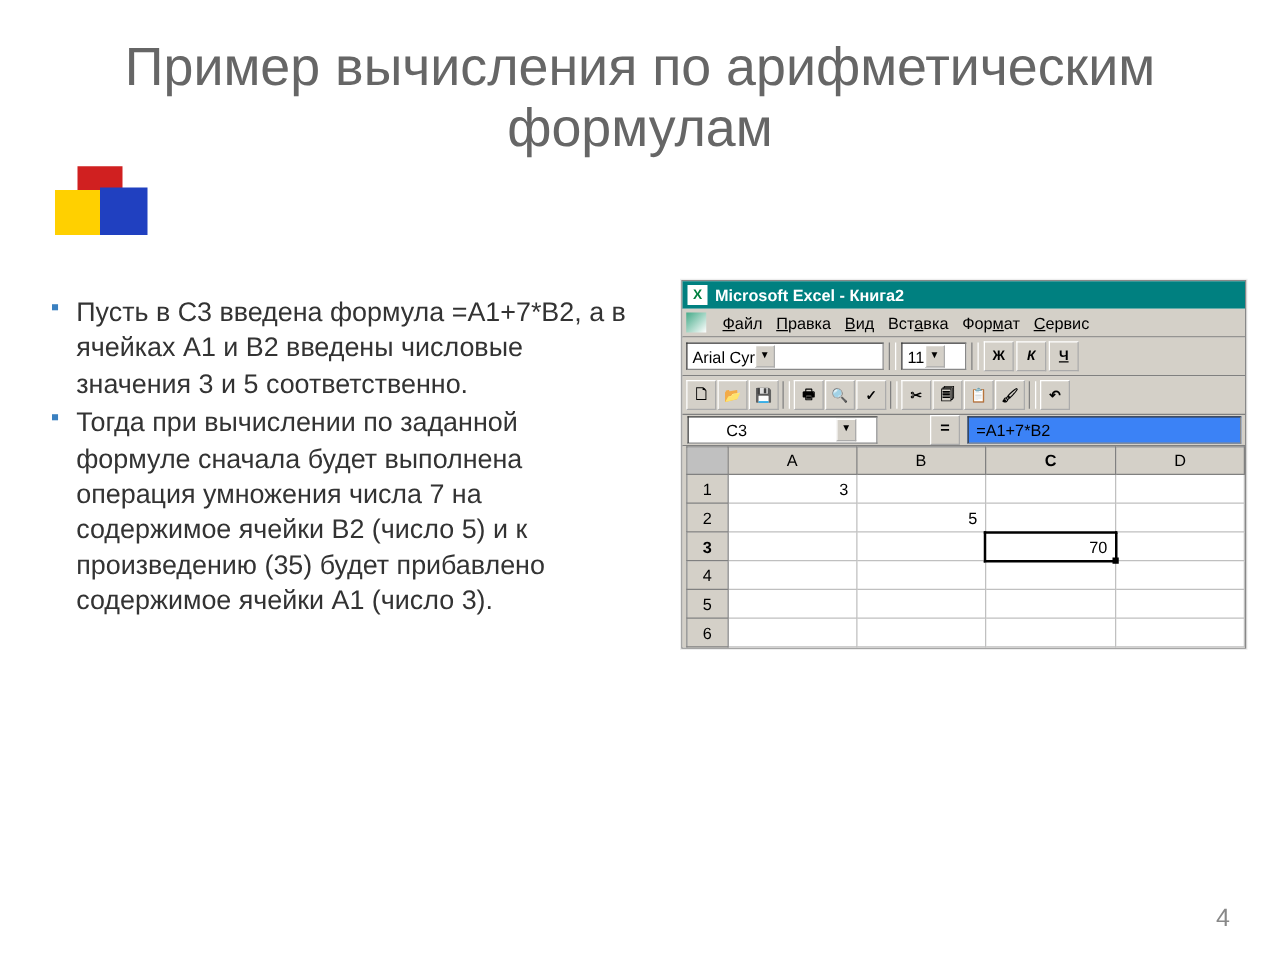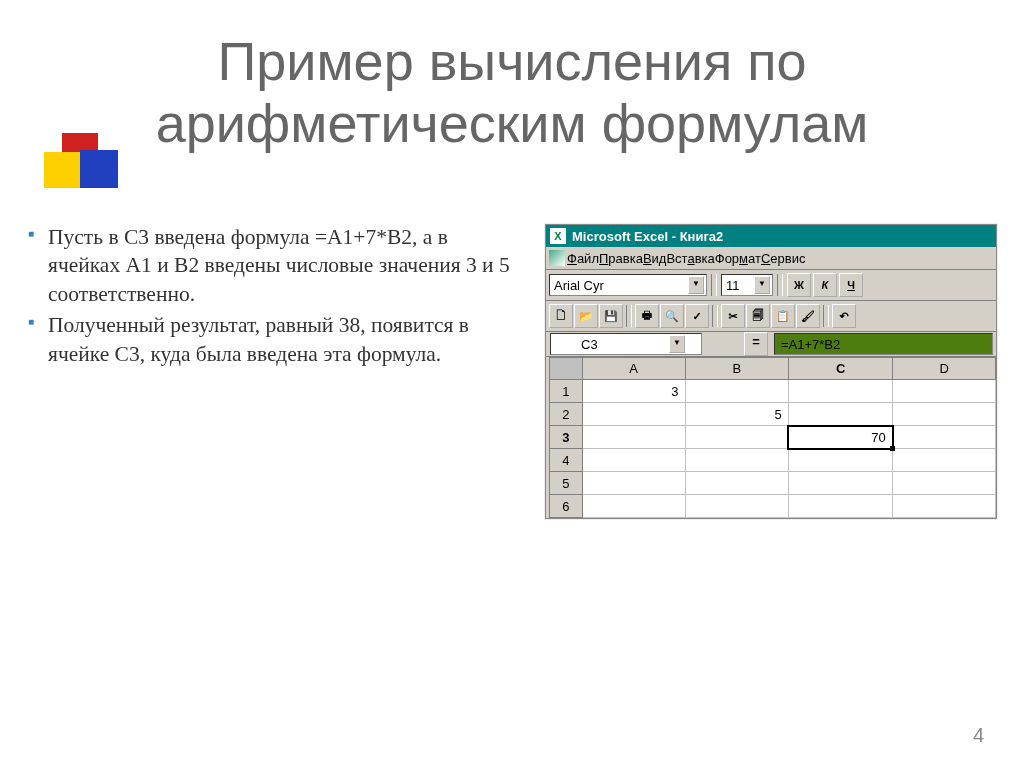--- a/index.html
+++ b/index.html
@@ -41,35 +41,34 @@
     background: #ffd000;
     left: 14px;
     top: 52px;
   }
   .title {
     position: absolute;
     left: 50px;
     top: 30px;
     width: 924px;
     text-align: center;
-    font-size: 54px;
+    font-size: 43px;
     color: #666;
     line-height: 1.15;
   }
   .content {
     position: absolute;
     left: 19px;
     top: 220px;
     width: 505px;
   }
   ul.bullets {
     list-style: none;
     padding: 0;
-    margin: 3px;
-    font-family: Liberation Serif, serif;
+    margin: 16px;
   }
   ul.bullets li {
     position: relative;
     padding-left: 26px;
     font-size: 21.5px;
     color: #333;
     line-height: 1.32;
     margin-bottom: 3px;
   }
   ul.bullets li::before {
@@ -111,20 +110,21 @@
     align-items: center;
     justify-content: center;
     font-weight: bold;
   }
   .menubar {
     height: 22px;
     background: #d4d0c8;
     display: flex;
     align-items: center;
     padding: 0 3px;
+    gap: 11px;
     border-bottom: 1px solid #808080;
     color: #000;
   }
   .menubar .u { text-decoration: underline; }
   .doc-icon {
     width: 16px;
     height: 16px;
     background: linear-gradient(135deg,#4a8 0%,#fff 100%);
     margin-right: 2px;
   }
@@ -136,21 +136,20 @@
     padding: 2px 3px;
     gap: 2px;
     border-bottom: 1px solid #808080;
   }
   .combo {
     height: 20px;
     background: #fff;
     border: 1px inset #888;
     display: flex;
     align-items: center;
-    justify-content: space-between;
     padding: 0 2px 0 4px;
   }
   .font-combo { width: 150px; }
   .size-combo { width: 44px; }
   .combo .arr, .cellref .arr {
     width: 14px;
     height: 16px;
     background: #d4d0c8;
     border: 1px outset #fff;
     font-size: 8px;
@@ -209,21 +208,21 @@
     margin: 0 6px 0 40px;
     background: #d4d0c8;
     border: 1px outset #fff;
     text-align: center;
     line-height: 18px;
     font-weight: bold;
   }
   .formula-input {
     flex: 1;
     height: 20px;
-    background: #4d7c0f;
+    background: #3b82f6;
     border: 1px inset #888;
     padding: 0 6px;
     display: flex;
     align-items: center;
     margin-right: 3px;
   }
   .sheet-wrap {
     background: #d4d0c8;
     padding-left: 3px;
   }
@@ -295,21 +294,21 @@
   <div class="d-red"></div>
   <div class="d-blue"></div>
   <div class="d-yellow"></div>
 </div>
 
 <div class="title">Пример вычисления по арифметическим формулам</div>
 
 <div class="content">
   <ul class="bullets">
     <li>Пусть в С3 введена формула =А1+7*В2, а в ячейках А1 и В2 введены числовые значения 3 и 5 соответственно.</li>
-    <li>Полученный результат, равный 38, появится в ячейке С3, куда была введена эта формула.</li>
+    <li>Тогда при вычислении по заданной формуле сначала будет выполнена операция умножения числа 7 на содержимое ячейки В2 (число 5) и к произведению (35) будет прибавлено содержимое ячейки А1 (число 3).</li>
   </ul>
 </div>
 
 <div class="excel">
   <div class="titlebar">
     <span class="ex-icon">X</span>
     <span>Microsoft Excel - Книга2</span>
   </div>
   <div class="menubar">
     <span class="doc-icon"></span>

